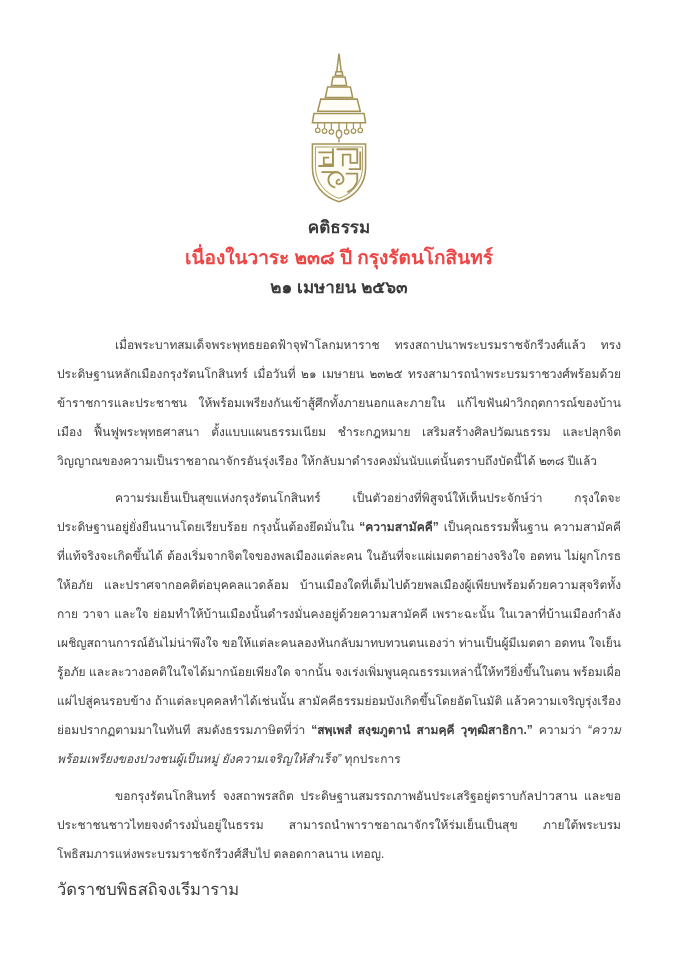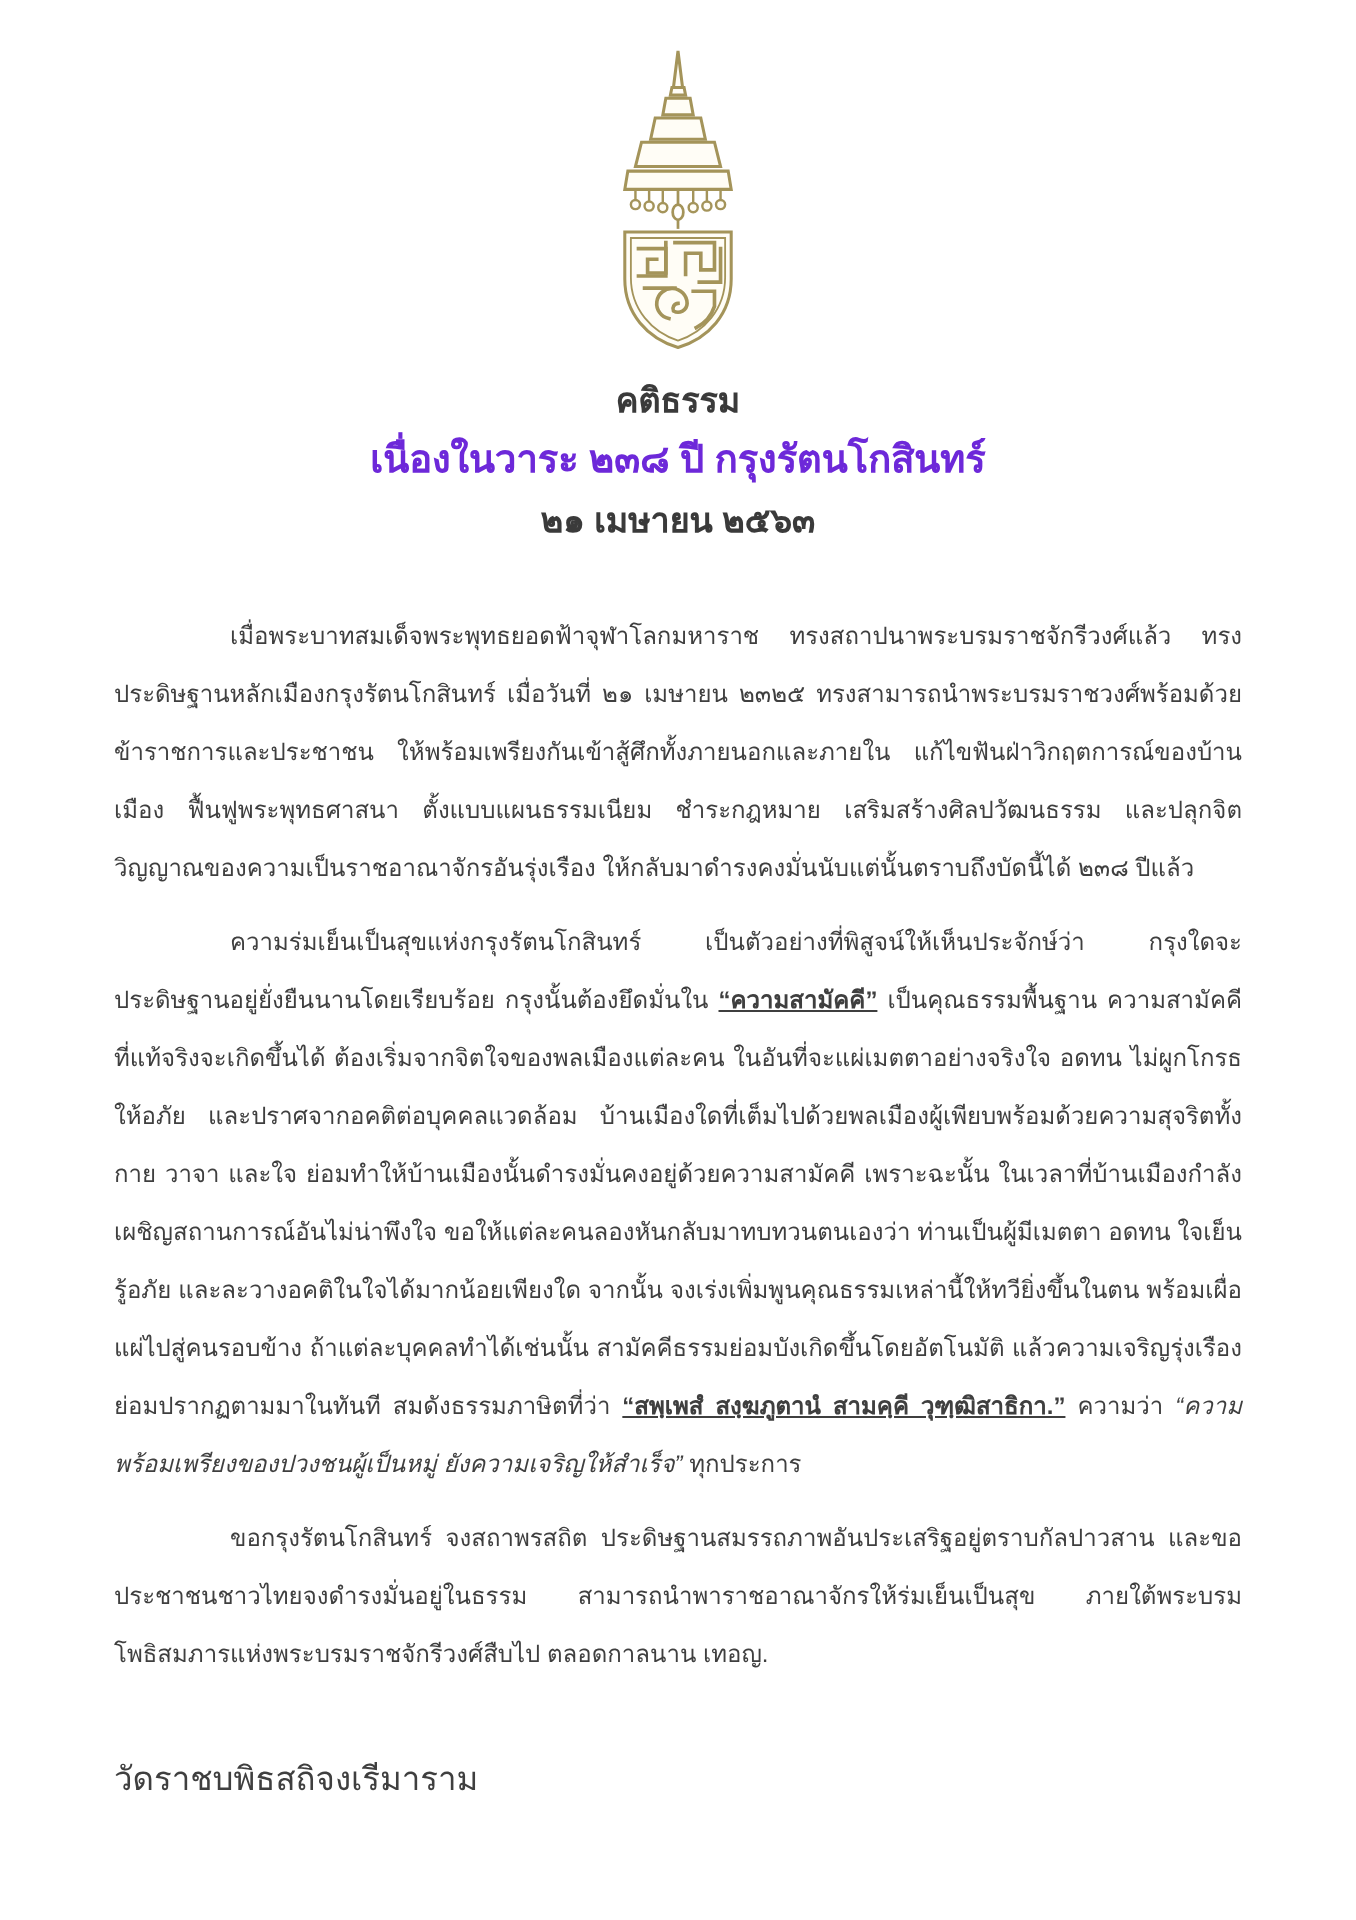--- a/index.html
+++ b/index.html
@@ -6,54 +6,54 @@
   .page {
     position: relative;
     width: 678px;
     height: 960px;
     margin: 0 auto;
     background: #ffffff;
     font-family: "Liberation Sans", "DejaVu Sans", sans-serif;
     color: #3f3f3f;
     overflow: hidden;
   }
-  .header { text-align: center; padding-top: 24px; }
+  .header { text-align: center; padding-top: 52px; }
   .emblem-wrap { display: flex; justify-content: center; margin-bottom: 8px; }
   .doc-title {
     font-weight: bold;
     font-size: 17px;
     line-height: 24px;
     color: #3a3a3a;
     margin: 2px 0 0 0;
   }
   .doc-occasion {
     font-weight: bold;
     font-size: 19px;
     line-height: 30px;
-    color: #6d28d9;
+    color: #ef4444;
     margin: 3px 0 0 0;
   }
   .doc-date {
     font-weight: bold;
     font-size: 17px;
     line-height: 26px;
     color: #3a3a3a;
     margin: 2px 0 0 0;
   }
   .body-text {
     margin: 30px 57px 0 57px;
     text-align: justify;
   }
   .body-text p {
     font-size: 12px;
     line-height: 29px;
     margin: 0 0 8px 0;
     text-indent: 58px;
   }
-  .seg-bold { font-weight: bold; text-decoration: underline; }
+  .seg-bold { font-weight: bold; }
   .seg-italic { font-style: italic; }
   .footer-temple {
     position: absolute;
     left: 57px;
     bottom: 42px;
     font-size: 16.5px;
     color: #3f3f3f;
   }
 </style>
 </head>

